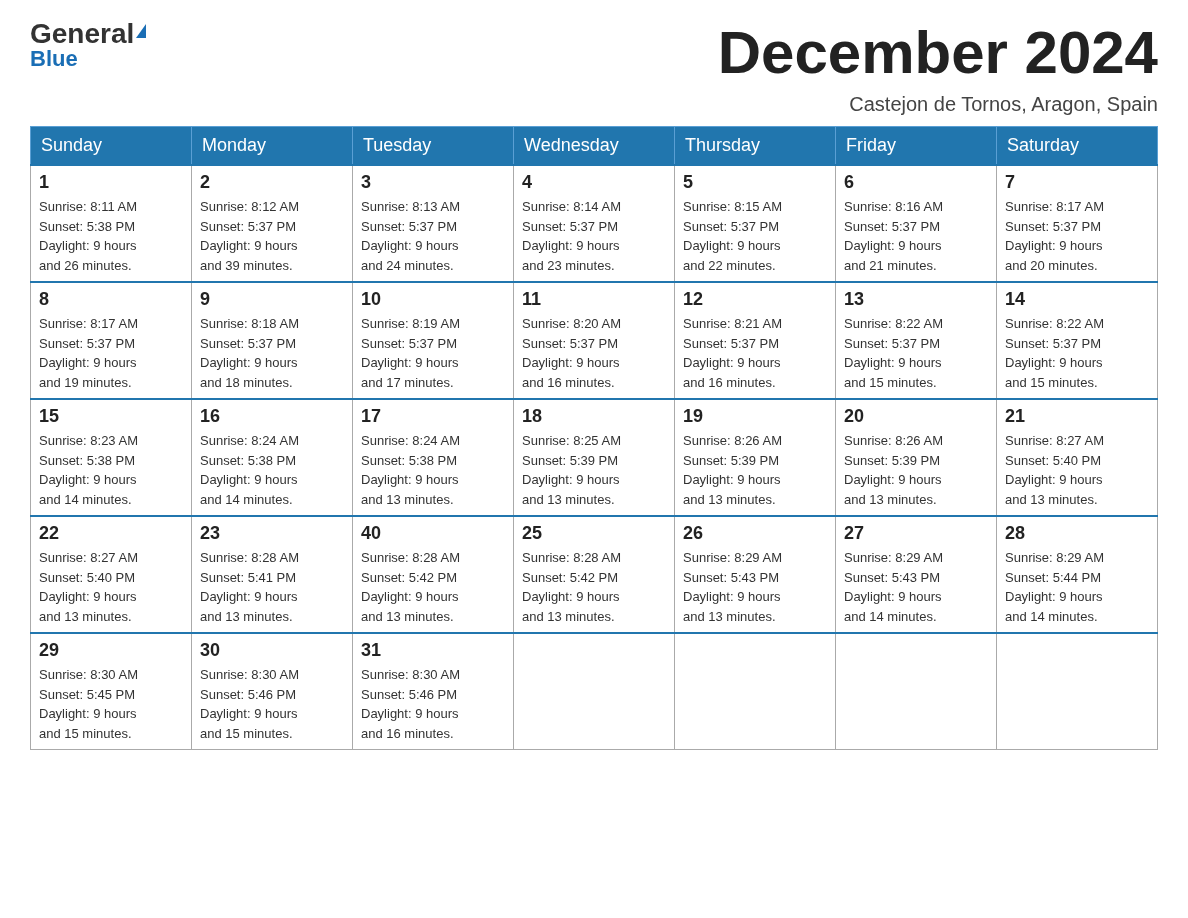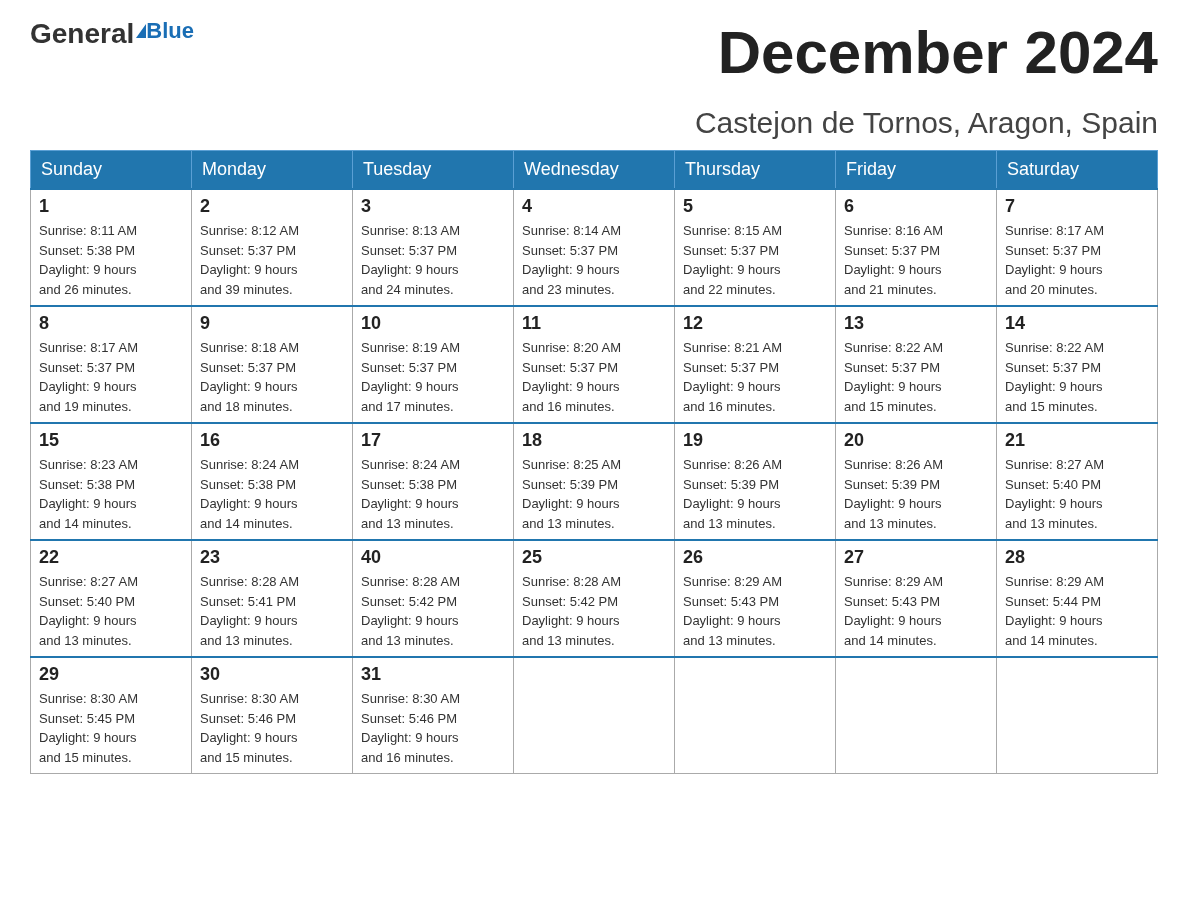--- a/index.html
+++ b/index.html
@@ -11,21 +11,21 @@
       min-height: 918px;
     }
     .header {
       display: flex;
       justify-content: space-between;
       align-items: flex-start;
       margin-bottom: 10px;
     }
     .logo {
       display: flex;
-      flex-direction: row;
+      flex-direction: column;
       align-items: flex-start;
     }
     .logo-text-general {
       font-size: 28px;
       font-weight: bold;
       color: #333;
       line-height: 1;
     }
     .logo-text-blue {
       font-size: 22px;
@@ -51,23 +51,23 @@
     .title-section {
       text-align: right;
     }
     .month-title {
       font-size: 60px;
       font-weight: bold;
       color: #222;
       line-height: 1.1;
     }
     .location-title {
-      font-size: 30px;
+      font-size: 20px;
       color: #444;
-      margin-top: 20px;
+      margin-top: 7px;
     }
     .calendar {
       width: 100%;
       border-collapse: collapse;
       margin-top: 10px;
     }
     .calendar th {
       background-color: #2176ae;
       color: #fff;
       font-size: 18px;

